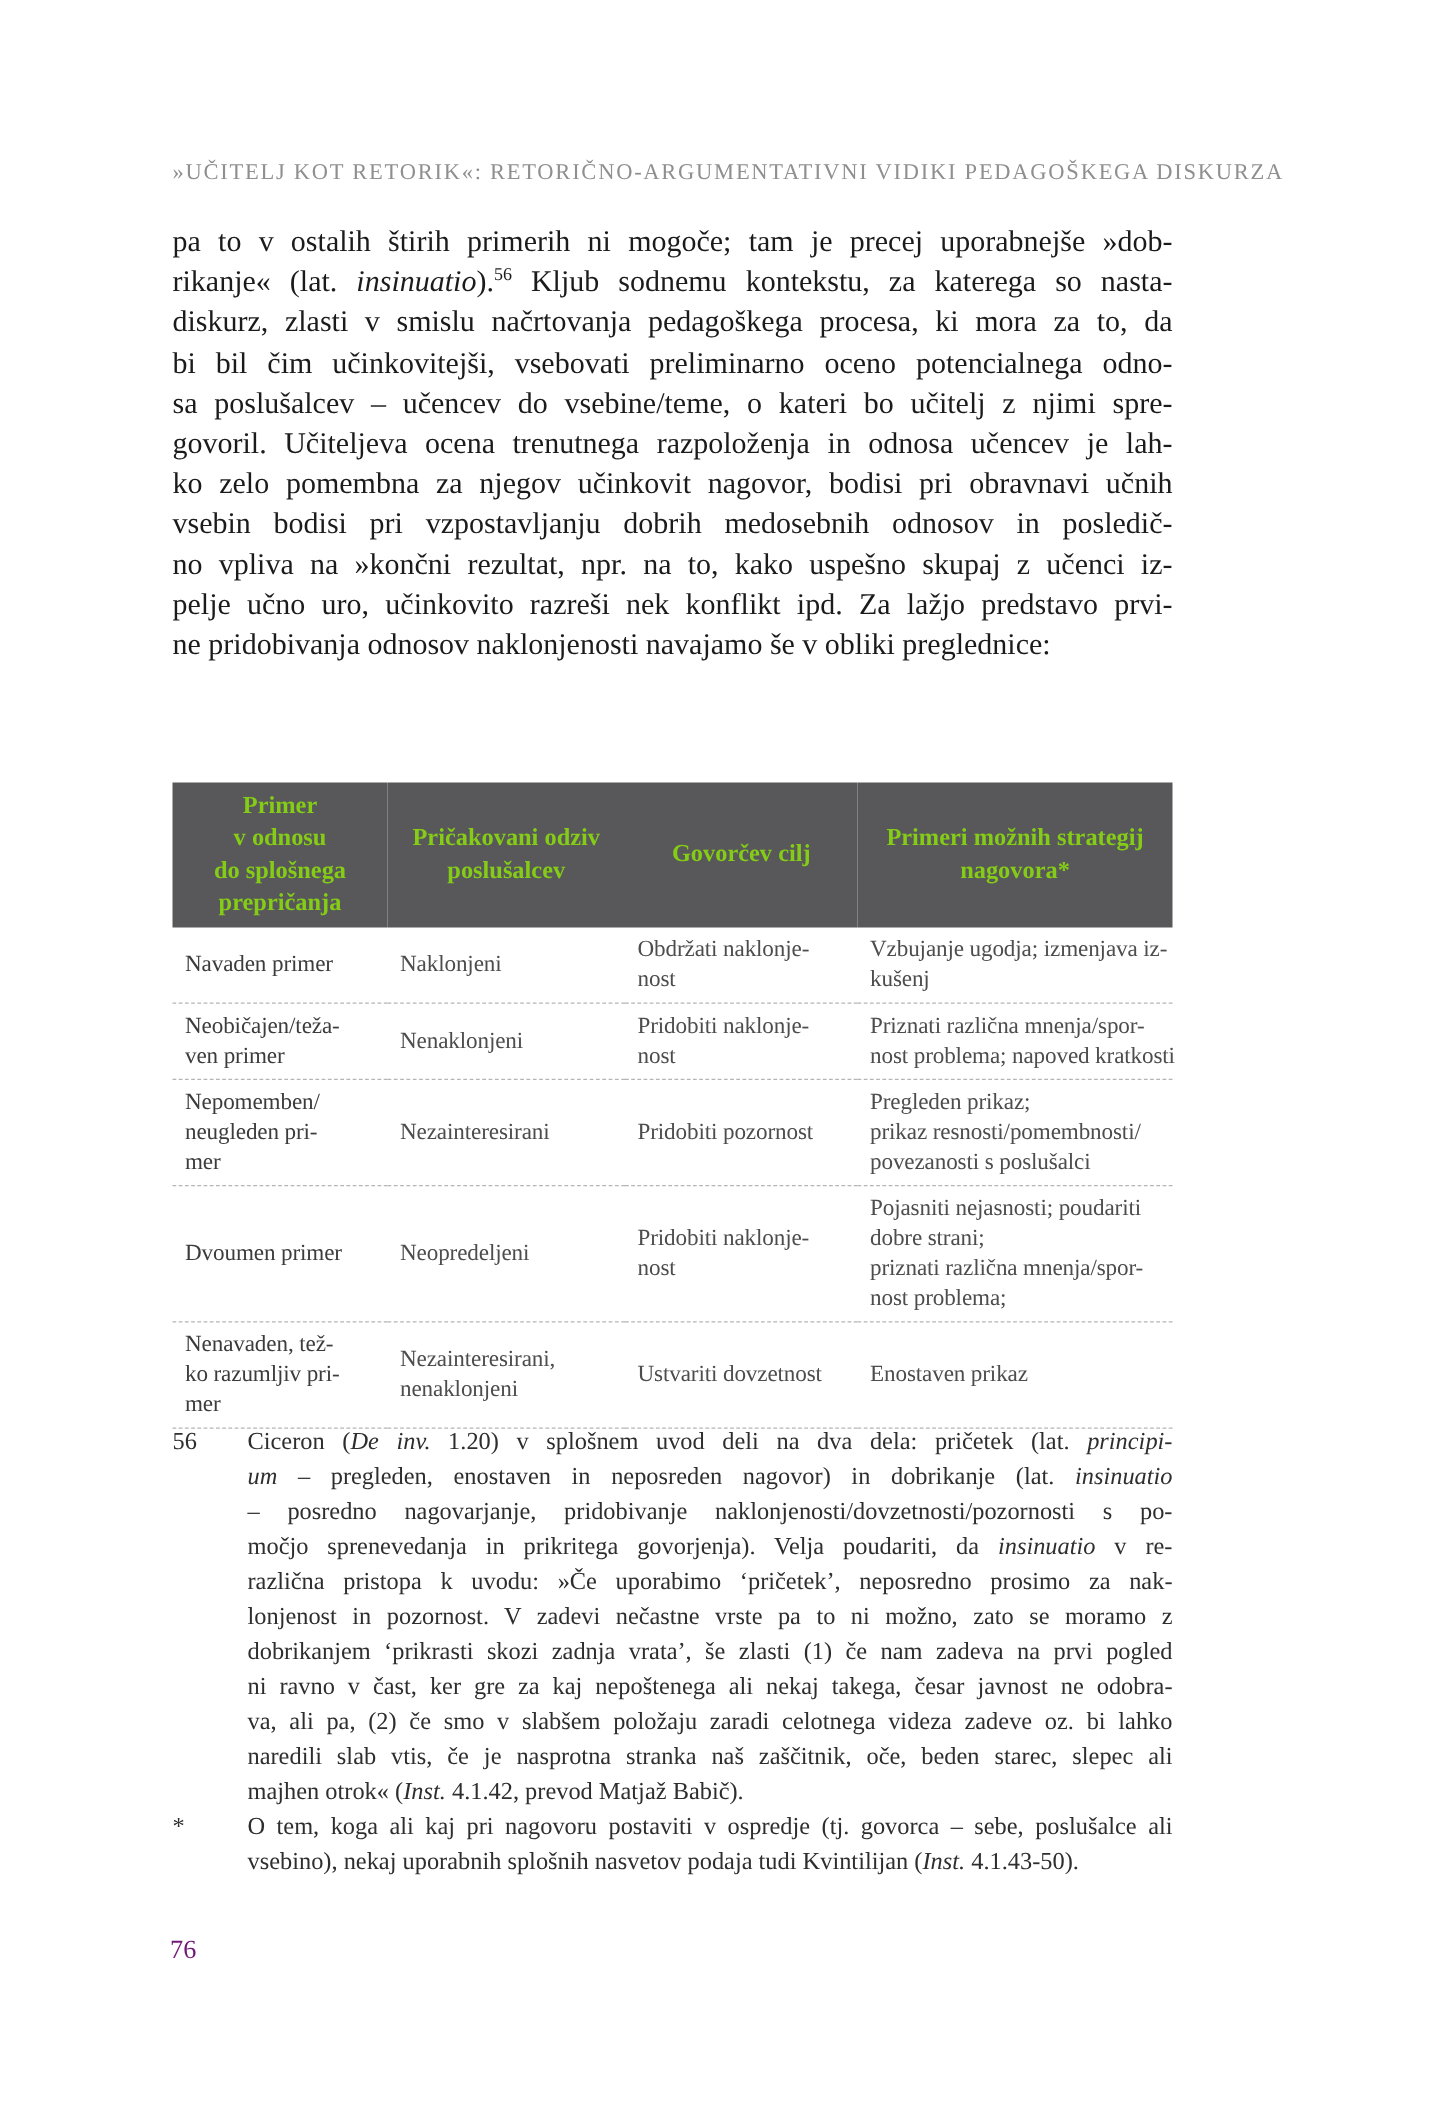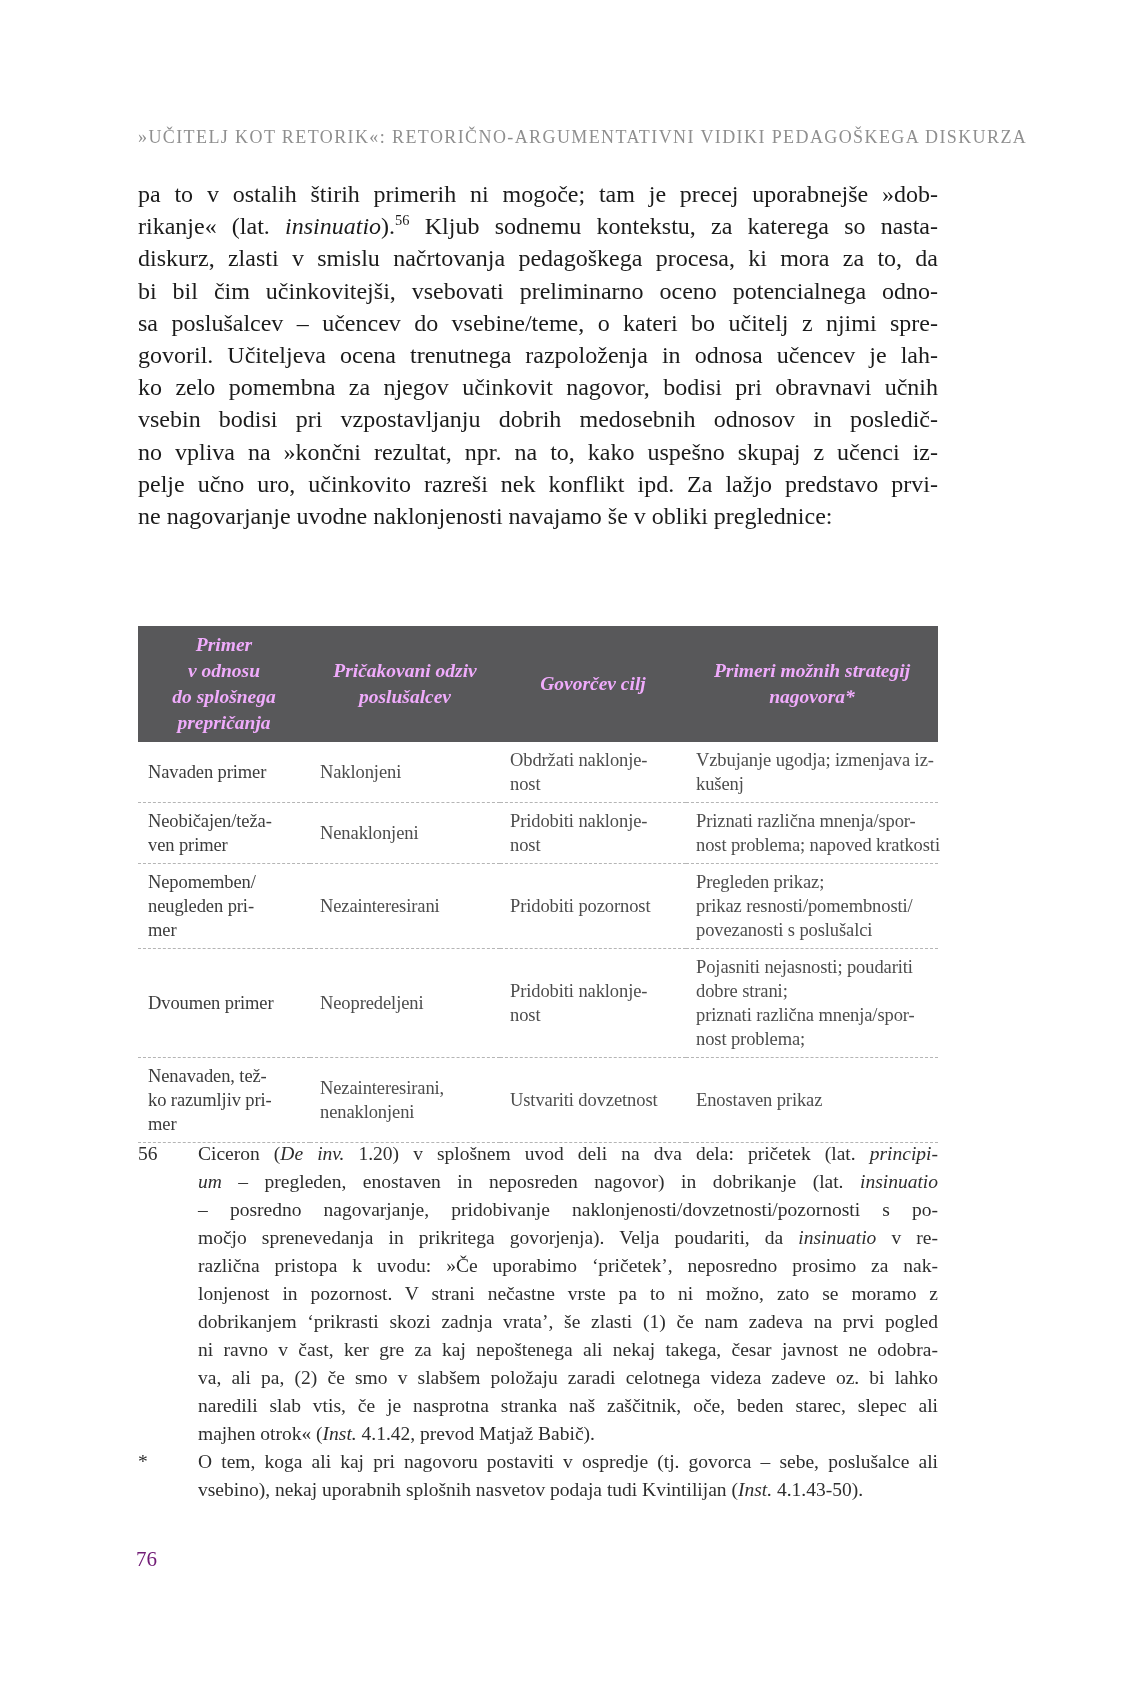--- a/index.html
+++ b/index.html
@@ -26,29 +26,28 @@
   
   #main-paragraph{top:178px;font-size:24px;line-height:32.2px;color:#1b1b1b;}
   .line{text-align:justify;text-align-last:justify;}
   .line.last{text-align-last:left;}
 
   
   #table-wrap{top:626px;}
   table{border-collapse:collapse;width:800px;table-layout:fixed;}
   thead th{
     background:#58585a;
-    color:#f0abfc;
+    color:#84cc16;
     font-weight:bold;
     font-size:19.5px;
     line-height:26px;
     text-align:center;
     vertical-align:middle;
     padding:6px 4px;
     white-space:pre-line;
-    font-style:italic;
   }
   tbody td{
     font-size:18.5px;
     line-height:24px;
     letter-spacing:-0.1px;
     color:#4d4d4d;
     padding:6px 8px 6px 10px;
     vertical-align:middle;
     white-space:pre;
     border-bottom:1px dashed #b5b5b5;
@@ -79,21 +78,21 @@
     <div class="line">pa to v ostalih štirih primerih ni mogoče; tam je precej uporabnejše »dob-</div>
     <div class="line">rikanje« (lat. <i>insinuatio</i>).<sup>56</sup> Kljub sodnemu kontekstu, za katerega so nasta-</div>
     <div class="line">diskurz, zlasti v smislu načrtovanja pedagoškega procesa, ki mora za to, da</div>
     <div class="line">bi bil čim učinkovitejši, vsebovati preliminarno oceno potencialnega odno-</div>
     <div class="line">sa poslušalcev – učencev do vsebine/teme, o kateri bo učitelj z njimi spre-</div>
     <div class="line">govoril. Učiteljeva ocena trenutnega razpoloženja in odnosa učencev je lah-</div>
     <div class="line">ko zelo pomembna za njegov učinkovit nagovor, bodisi pri obravnavi učnih</div>
     <div class="line">vsebin bodisi pri vzpostavljanju dobrih medosebnih odnosov in posledič-</div>
     <div class="line">no vpliva na »končni rezultat, npr. na to, kako uspešno skupaj z učenci iz-</div>
     <div class="line">pelje učno uro, učinkovito razreši nek konflikt ipd. Za lažjo predstavo prvi-</div>
-    <div class="line last">ne nagovarjanje uvodne naklonjenosti navajamo še v obliki preglednice:</div>
+    <div class="line last">ne pridobivanja odnosov naklonjenosti navajamo še v obliki preglednice:</div>
   </div>
 
 <div id="table-wrap" class="content-col">
   <table>
     <colgroup>
       <col style="width:172px">
       <col style="width:190px">
       <col style="width:186px">
       <col style="width:252px">
     </colgroup>
@@ -163,21 +162,21 @@
 
 <div id="footnotes" class="content-col">
     <div class="footnote">
       <div class="fn-label">56</div>
       <div class="fn-body">
         <div class="line">Ciceron (<i>De inv.</i> 1.20) v splošnem uvod deli na dva dela: pričetek (lat. <i>principi-</i></div>
         <div class="line"><i>um</i> – pregleden, enostaven in neposreden nagovor) in dobrikanje (lat. <i>insinuatio</i></div>
         <div class="line">– posredno nagovarjanje, pridobivanje naklonjenosti/dovzetnosti/pozornosti s po-</div>
         <div class="line">močjo sprenevedanja in prikritega govorjenja). Velja poudariti, da <i>insinuatio</i> v re-</div>
         <div class="line">različna pristopa k uvodu: »Če uporabimo ‘pričetek’, neposredno prosimo za nak-</div>
-        <div class="line">lonjenost in pozornost. V strani nečastne vrste pa to ni možno, zato se moramo z</div>
+        <div class="line">lonjenost in pozornost. V zadevi nečastne vrste pa to ni možno, zato se moramo z</div>
         <div class="line">dobrikanjem ‘prikrasti skozi zadnja vrata’, še zlasti (1) če nam zadeva na prvi pogled</div>
         <div class="line">ni ravno v čast, ker gre za kaj nepoštenega ali nekaj takega, česar javnost ne odobra-</div>
         <div class="line">va, ali pa, (2) če smo v slabšem položaju zaradi celotnega videza zadeve oz. bi lahko</div>
         <div class="line">naredili slab vtis, če je nasprotna stranka naš zaščitnik, oče, beden starec, slepec ali</div>
         <div class="line last">majhen otrok« (<i>Inst.</i> 4.1.42, prevod Matjaž Babič).</div>
       </div>
     </div>
     <div class="footnote">
       <div class="fn-label">*</div>
       <div class="fn-body">

